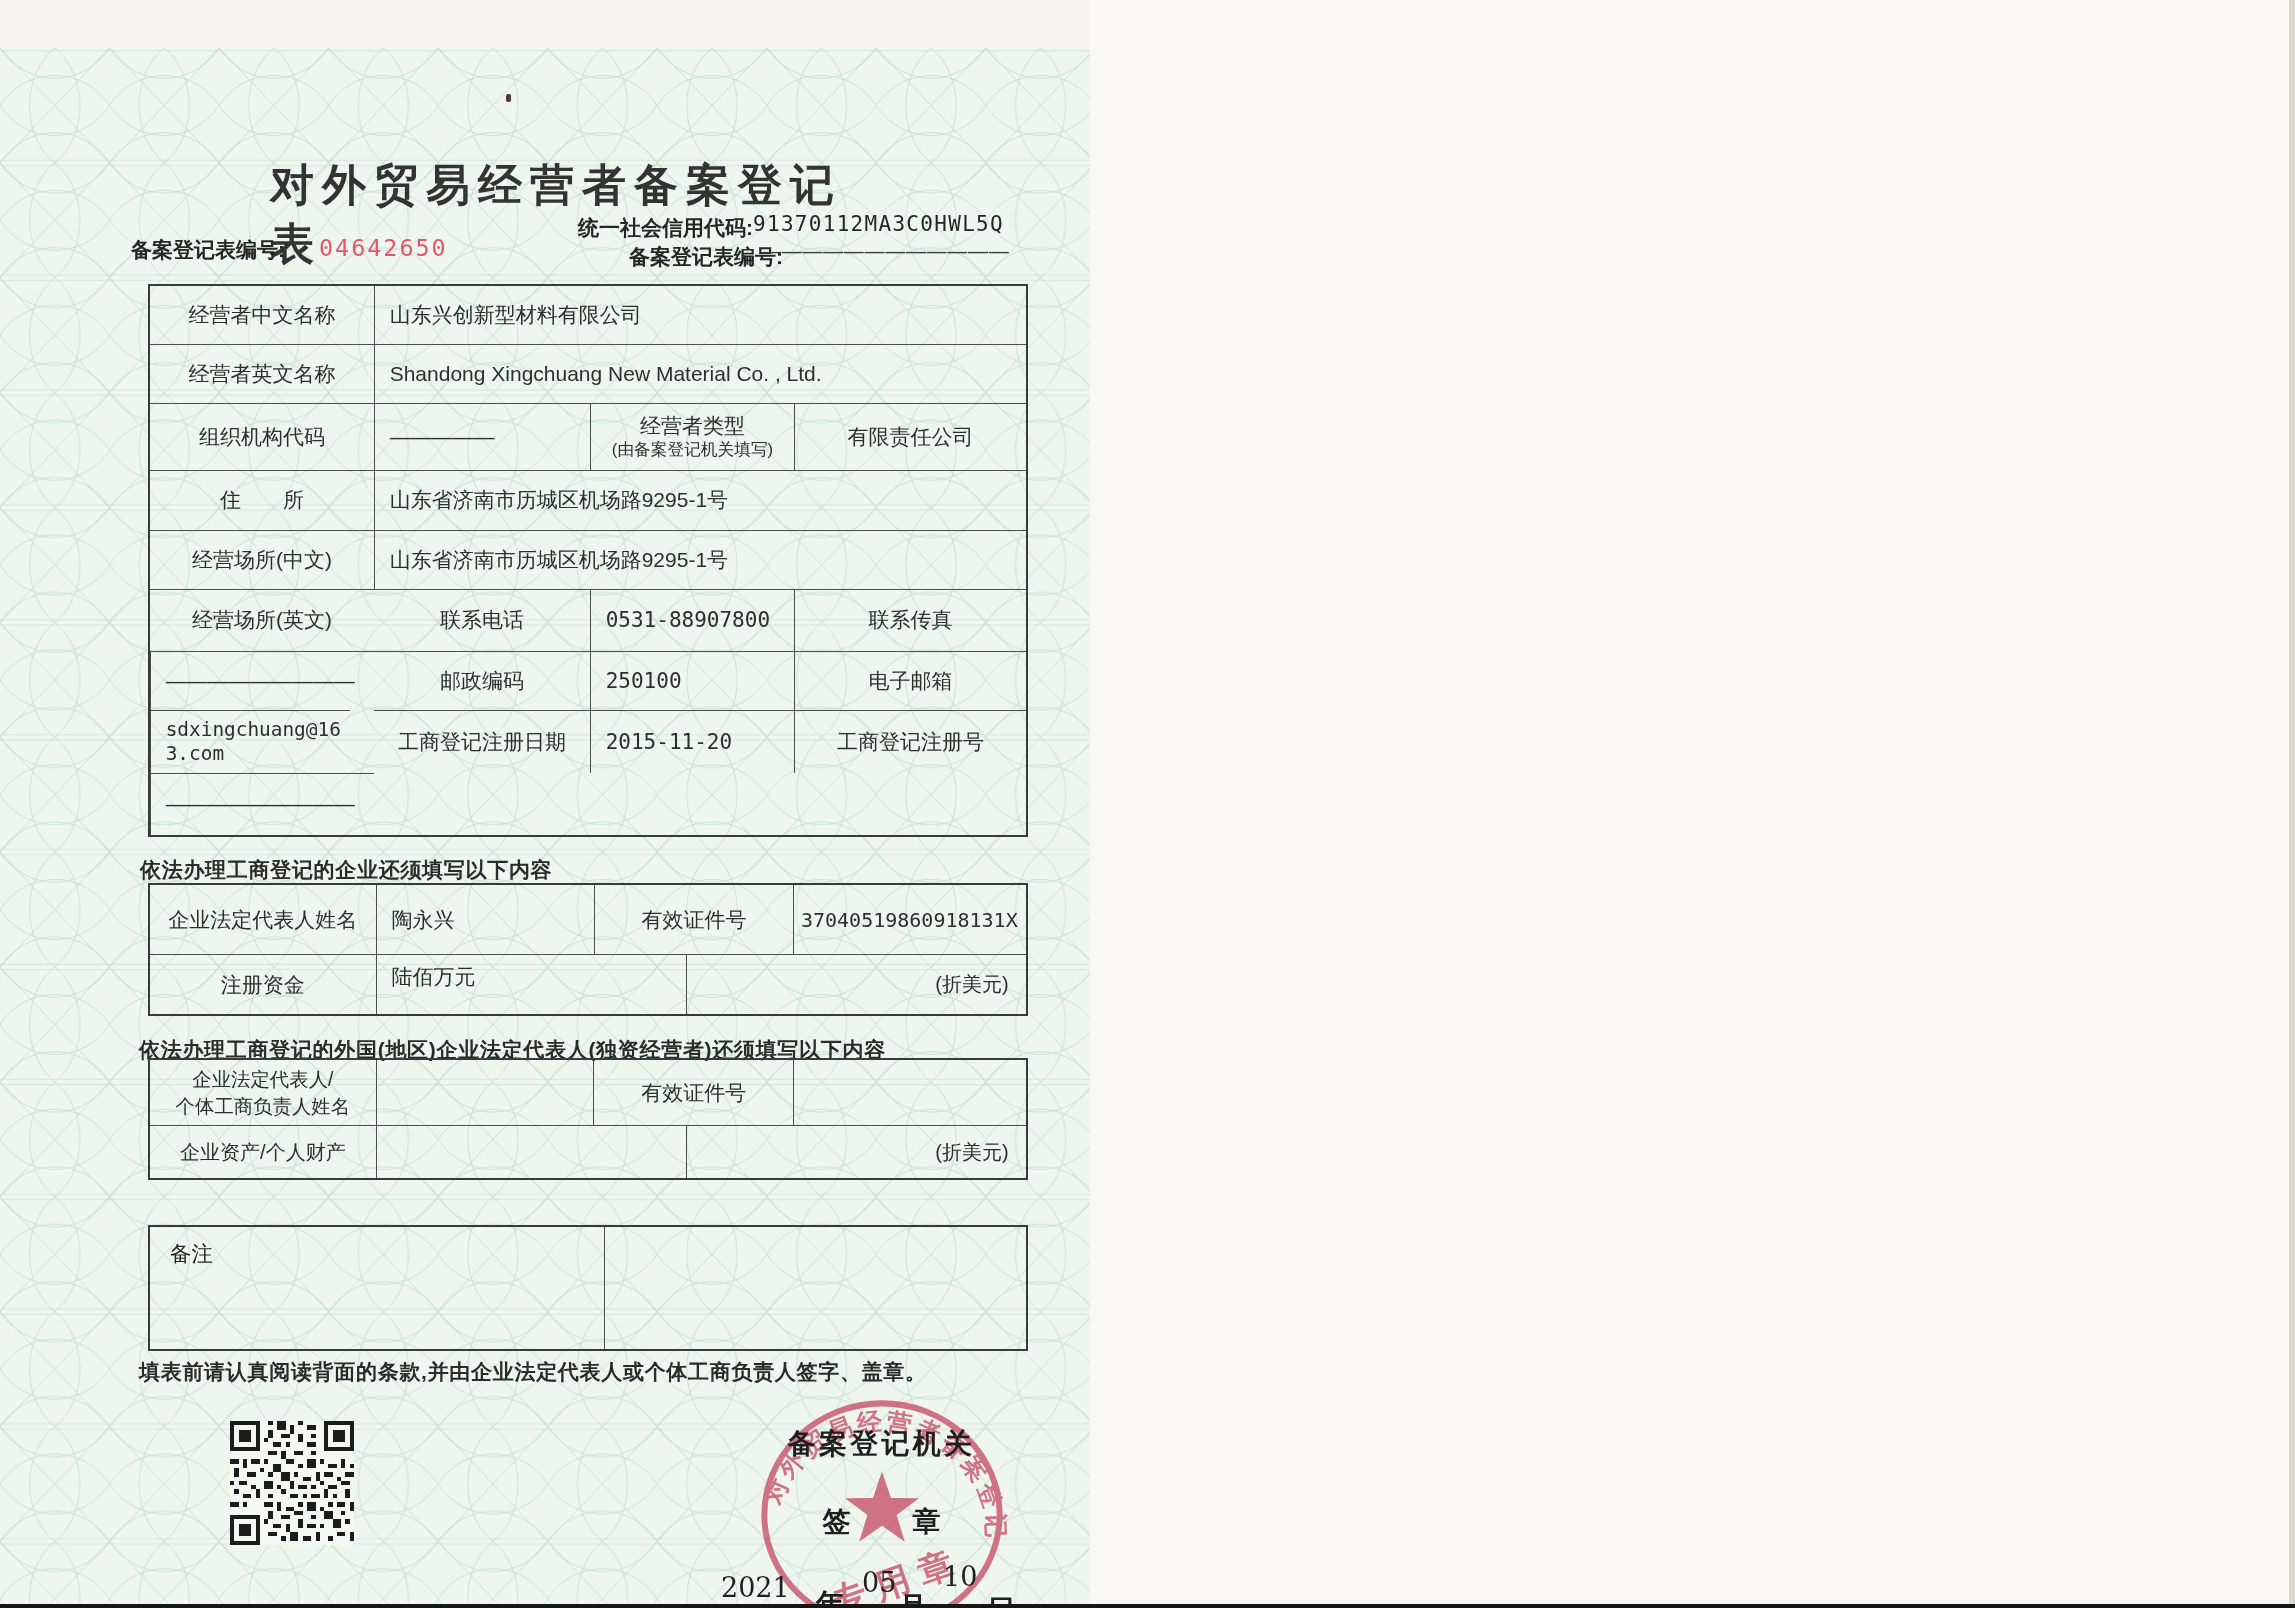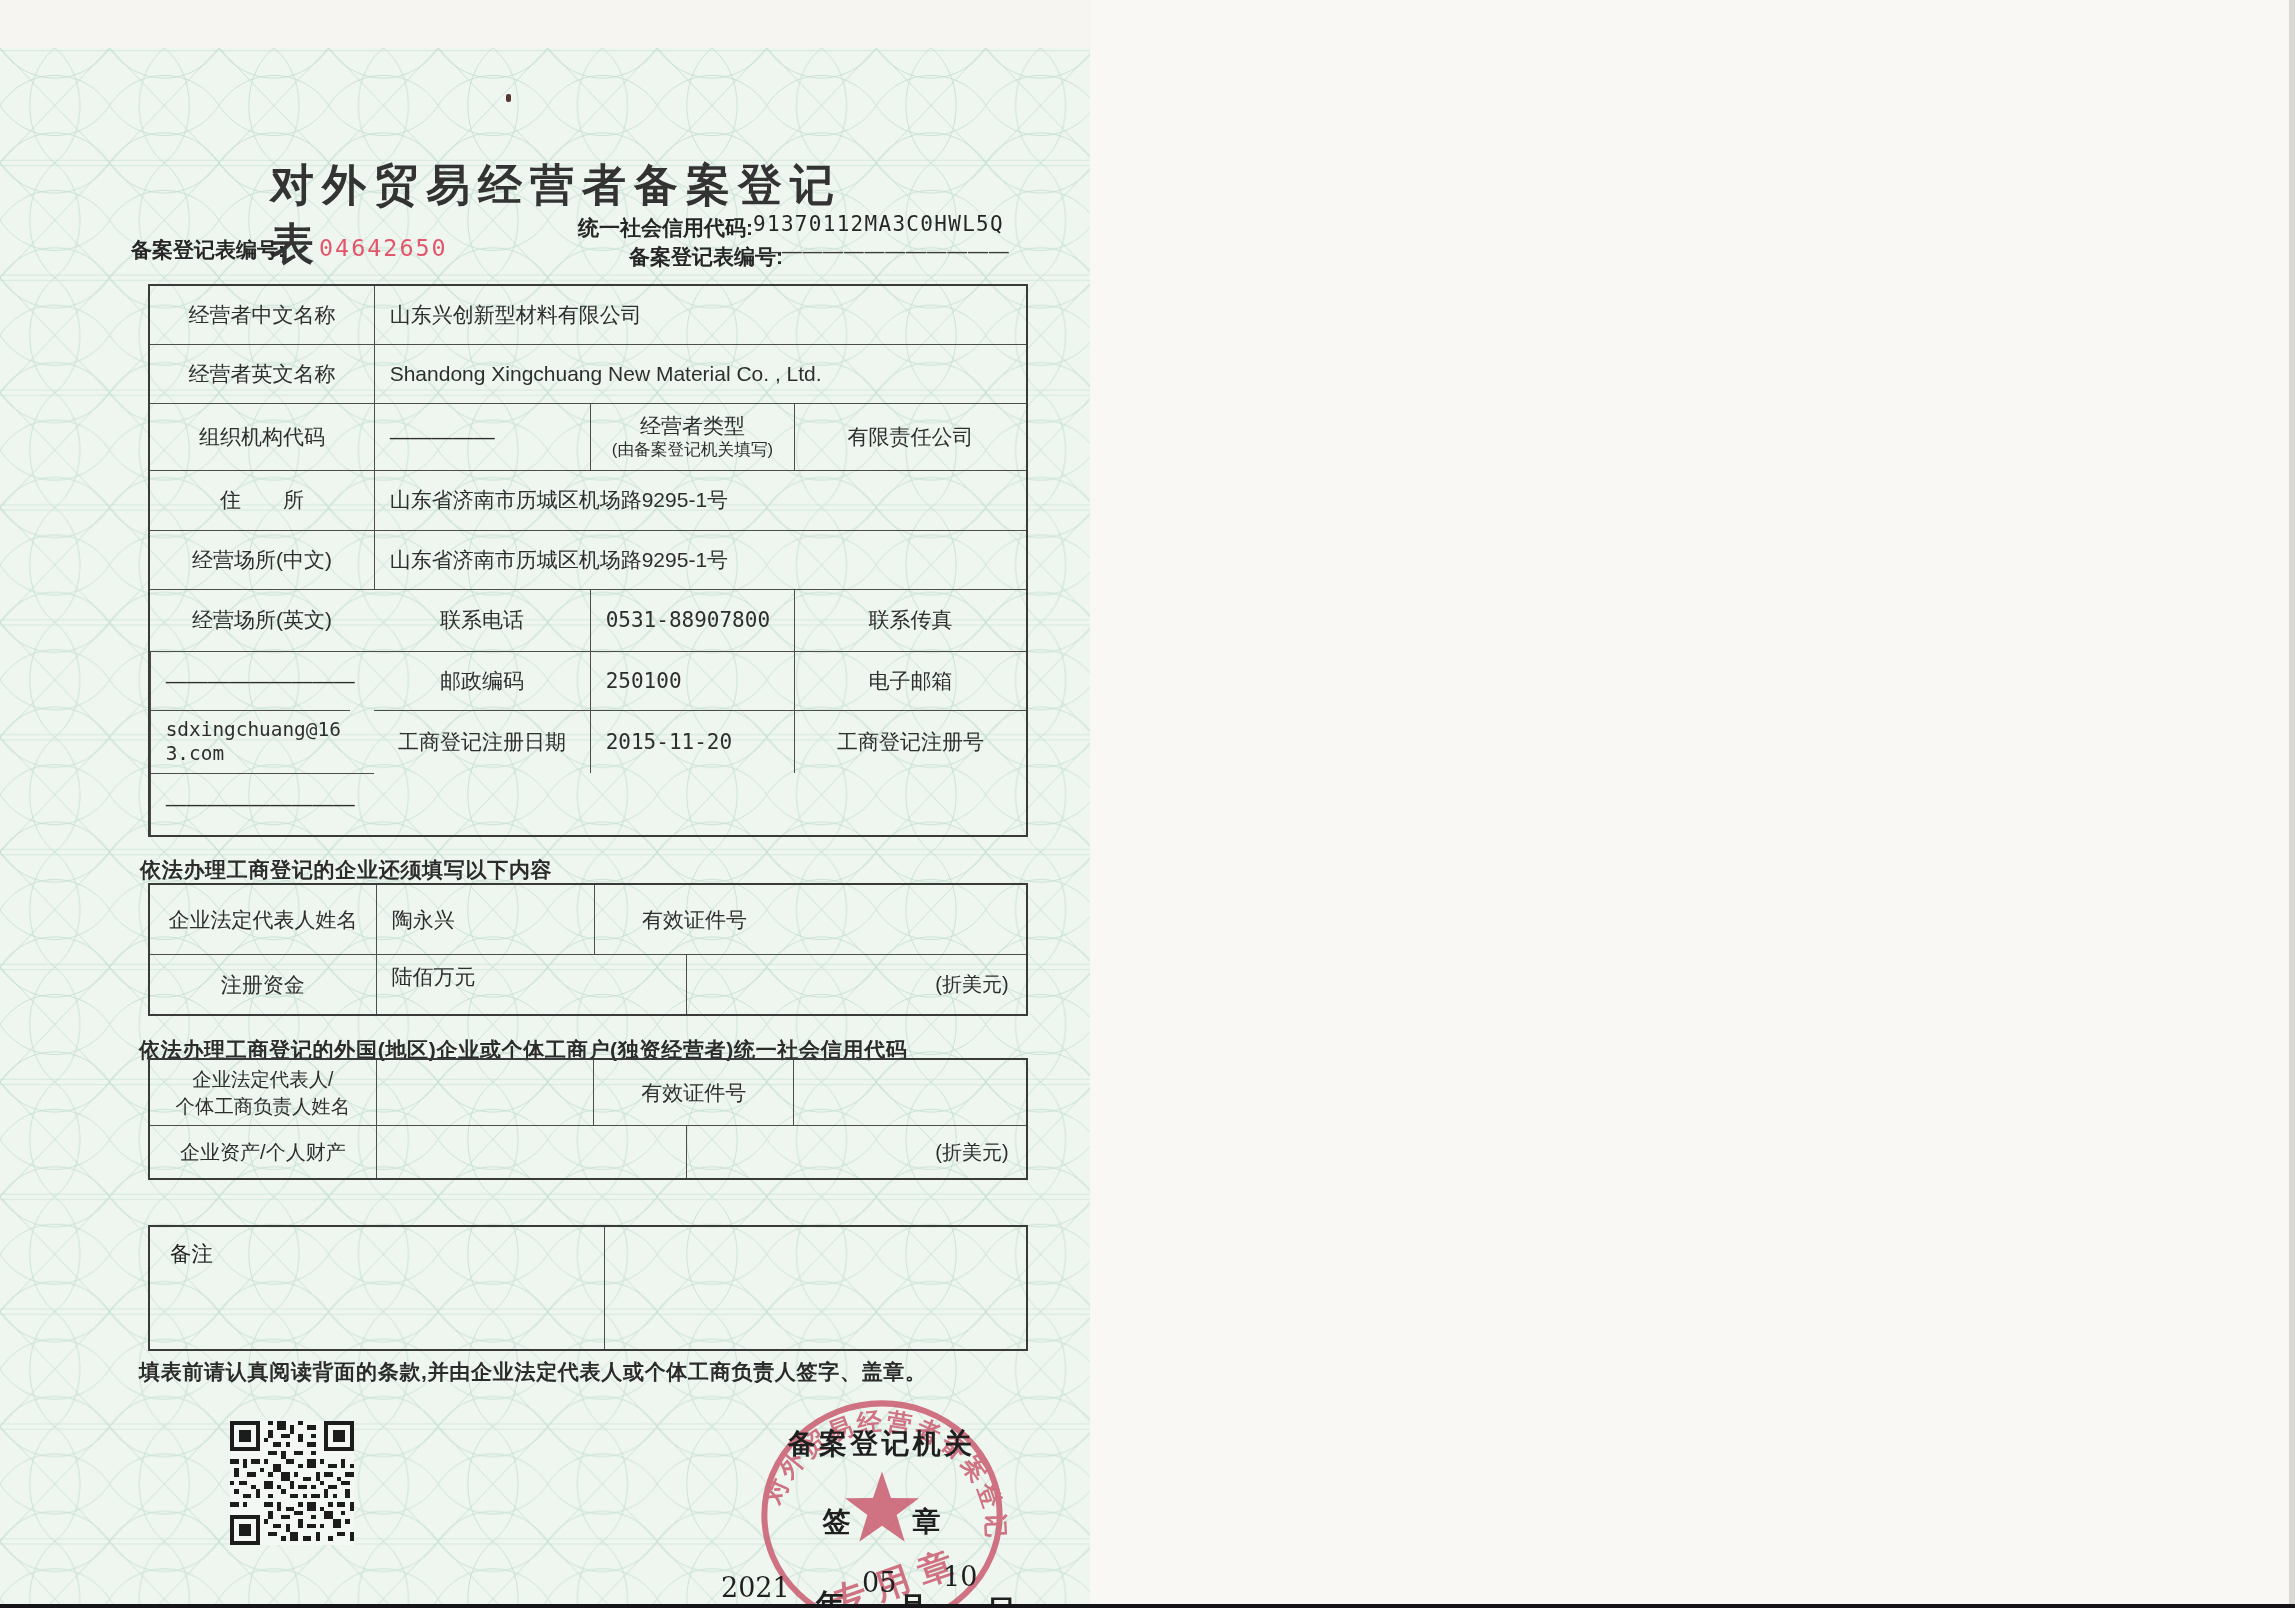--- a/index.html
+++ b/index.html
@@ -137,29 +137,30 @@
       <div class="cell">工商登记注册号</div>
       <div class="cell val">—————————</div>
     </div>
 
     <div class="sec-hdr" id="sec1-hdr">依法办理工商登记的企业还须填写以下内容</div>
     <div class="ltable" id="table2">
       <div class="frow first r1">
         <div class="fcell nl" style="width:226px;">企业法定代表人姓名</div>
         <div class="fcell val" style="width:218px;">陶永兴</div>
         <div class="fcell" style="width:200px;">有效证件号</div>
+        <div class="fcell val mono" style="width:233px;padding-left:6.7px;font-size:20px;">37040519860918131X</div>
       </div>
       <div class="frow r2">
         <div class="fcell nl" style="width:226px;">注册资金</div>
         <div class="fcell val" style="width:311px;justify-content:flex-start;padding-top:8px;">陆佰万元</div>
         <div class="fcell usd" style="width:340px;">(折美元)</div>
       </div>
     </div>
 
-    <div class="sec-hdr" id="sec2-hdr">依法办理工商登记的外国(地区)企业或个体工商户(独资经营者)统一社会信用代码</div>
+    <div class="sec-hdr" id="sec2-hdr">依法办理工商登记的外国(地区)企业法定代表人(独资经营者)还须填写以下内容</div>
     <div class="ltable" id="table3">
       <div class="frow first r1">
         <div class="fcell nl" style="width:226px;font-size:19.4px;">
           <span>企业法定代表人/</span>
           <span>个体工商负责人姓名</span>
         </div>
         <div class="fcell val" style="width:218px;"></div>
         <div class="fcell" style="width:200px;">有效证件号</div>
         <div class="fcell val" style="width:233px;"></div>
       </div>

